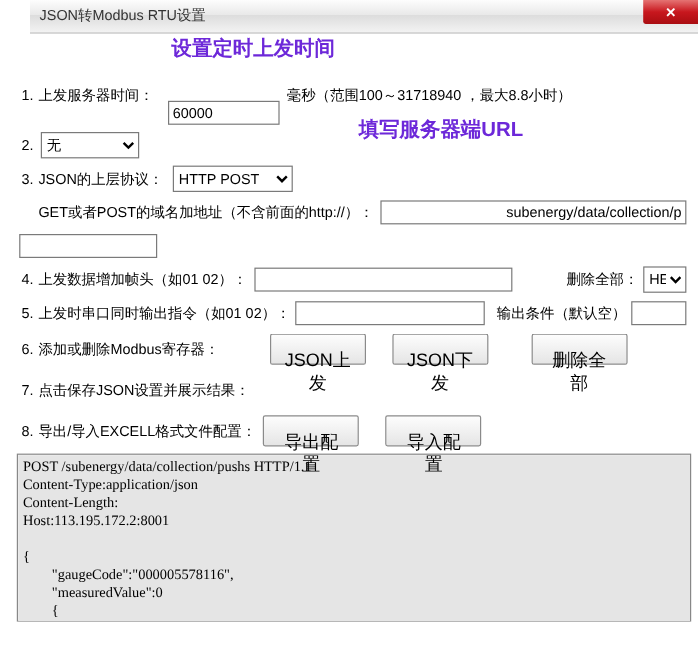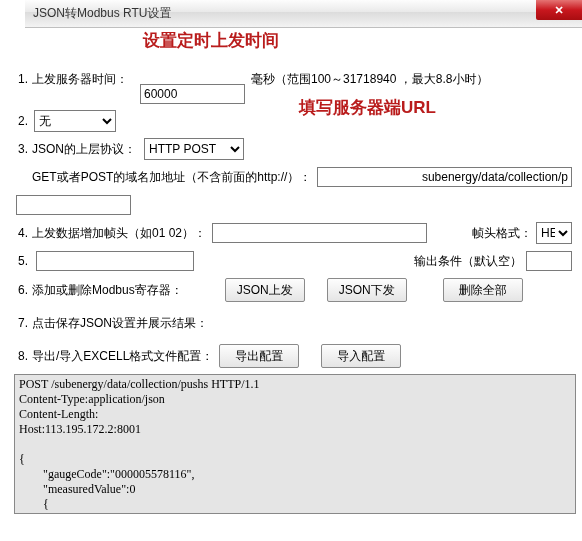--- a/index.html
+++ b/index.html
@@ -42,21 +42,21 @@
     font-weight: bold;
     border-bottom-left-radius: 2px;
     cursor: pointer;
   }
   .content {
     padding: 6px 10px 6px 10px;
     position: relative;
   }
   .overlay-red {
     position: absolute;
-    color: #b91c1c;
+    color: #6d28d9;
     font-weight: bold;
     font-size: 17px;
     pointer-events: none;
   }
   .row {
     display: flex;
     align-items: center;
     margin: 6px 0;
     min-height: 22px;
   }
@@ -84,22 +84,22 @@
     height: 22px;
     border: 1px solid #7a7a7a;
     font-size: 12px;
     font-family: inherit;
     background: #fff;
   }
   .btn {
     height: 24px;
     border: 1px solid #8a8a8a;
     background: linear-gradient(to bottom, #fdfdfd, #e5e5e5);
-    padding: 0 10px;
-    font-size: 12px;
+    padding: 12px 10px;
+    font-size: 15px;
     font-family: inherit;
     cursor: pointer;
     border-radius: 2px;
   }
   .url-input {
     flex: 1;
     margin-left: 6px;
   }
   .preview {
     margin: 6px 4px 0 4px;
@@ -129,21 +129,21 @@
 <div class="content">
 
   <div class="overlay-red" style="top:1px; left:143px;">设置定时上发时间</div>
   <div class="overlay-red" style="top:68px; left:299px;">填写服务器端URL</div>
 
   <div style="height:14px;"></div>
   <div class="row">
     <span class="num">1.</span>
     <span class="label">上发服务器时间：</span>
     <span class="gap" style="width:12px;"></span>
-    <input type="text" style="width: 105px; margin-top: 30px;" value="60000">
+    <input type="text" style="width: 93px; margin-top: 30px;" value="60000">
     <span class="gap" style="width:6px;"></span>
     <span>毫秒（范围100～31718940 ，最大8.8小时）</span>
   </div>
 
   <div class="row">
     <span class="num">2.</span>
     <span class="gap" style="width:2px;"></span>
     <select style="width:82px">
       <option>无</option>
     </select>
@@ -167,29 +167,30 @@
     <span class="gap" style="width:6px;"></span>
     <input type="text" style="width: 115px;" value="">
   </div>
 
   <div class="row">
     <span class="num">4.</span>
     <span class="label">上发数据增加帧头（如01 02）：</span>
     <span class="gap" style="width:6px;"></span>
     <input type="text" style="width: 215px;" value="">
     <span class="spacer"></span>
-    <span>帧头格式：</span>
+    <span>删除全部：</span>
     <span class="gap" style="width:4px;"></span>
     <select style="width:36px">
       <option>HEX</option>
     </select>
   </div>
 
   <div class="row">
     <span class="num">5.</span>
+    <span class="label">上发时串口同时输出指令（如01 02）：</span>
     <span class="gap" style="width:4px;"></span>
     <input type="text" style="width: 158px;" value="">
     <span class="spacer"></span>
     <span>输出条件（默认空）</span>
     <span class="gap" style="width:4px;"></span>
     <input type="text" style="width: 46px;">
   </div>
 
   <div class="row">
     <span class="num">6.</span>

